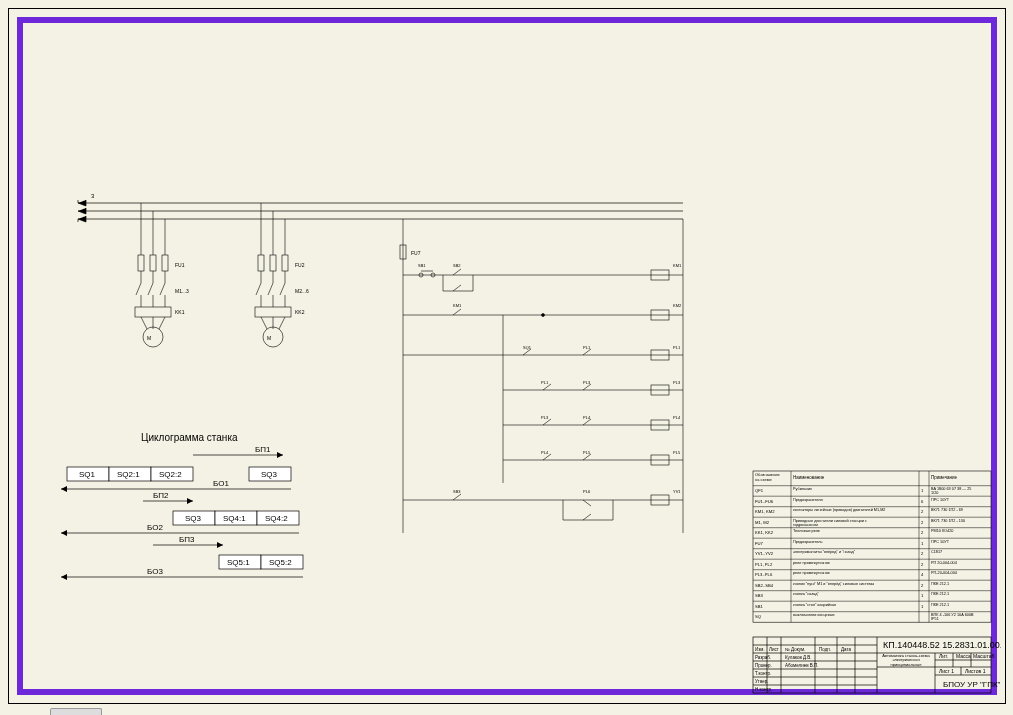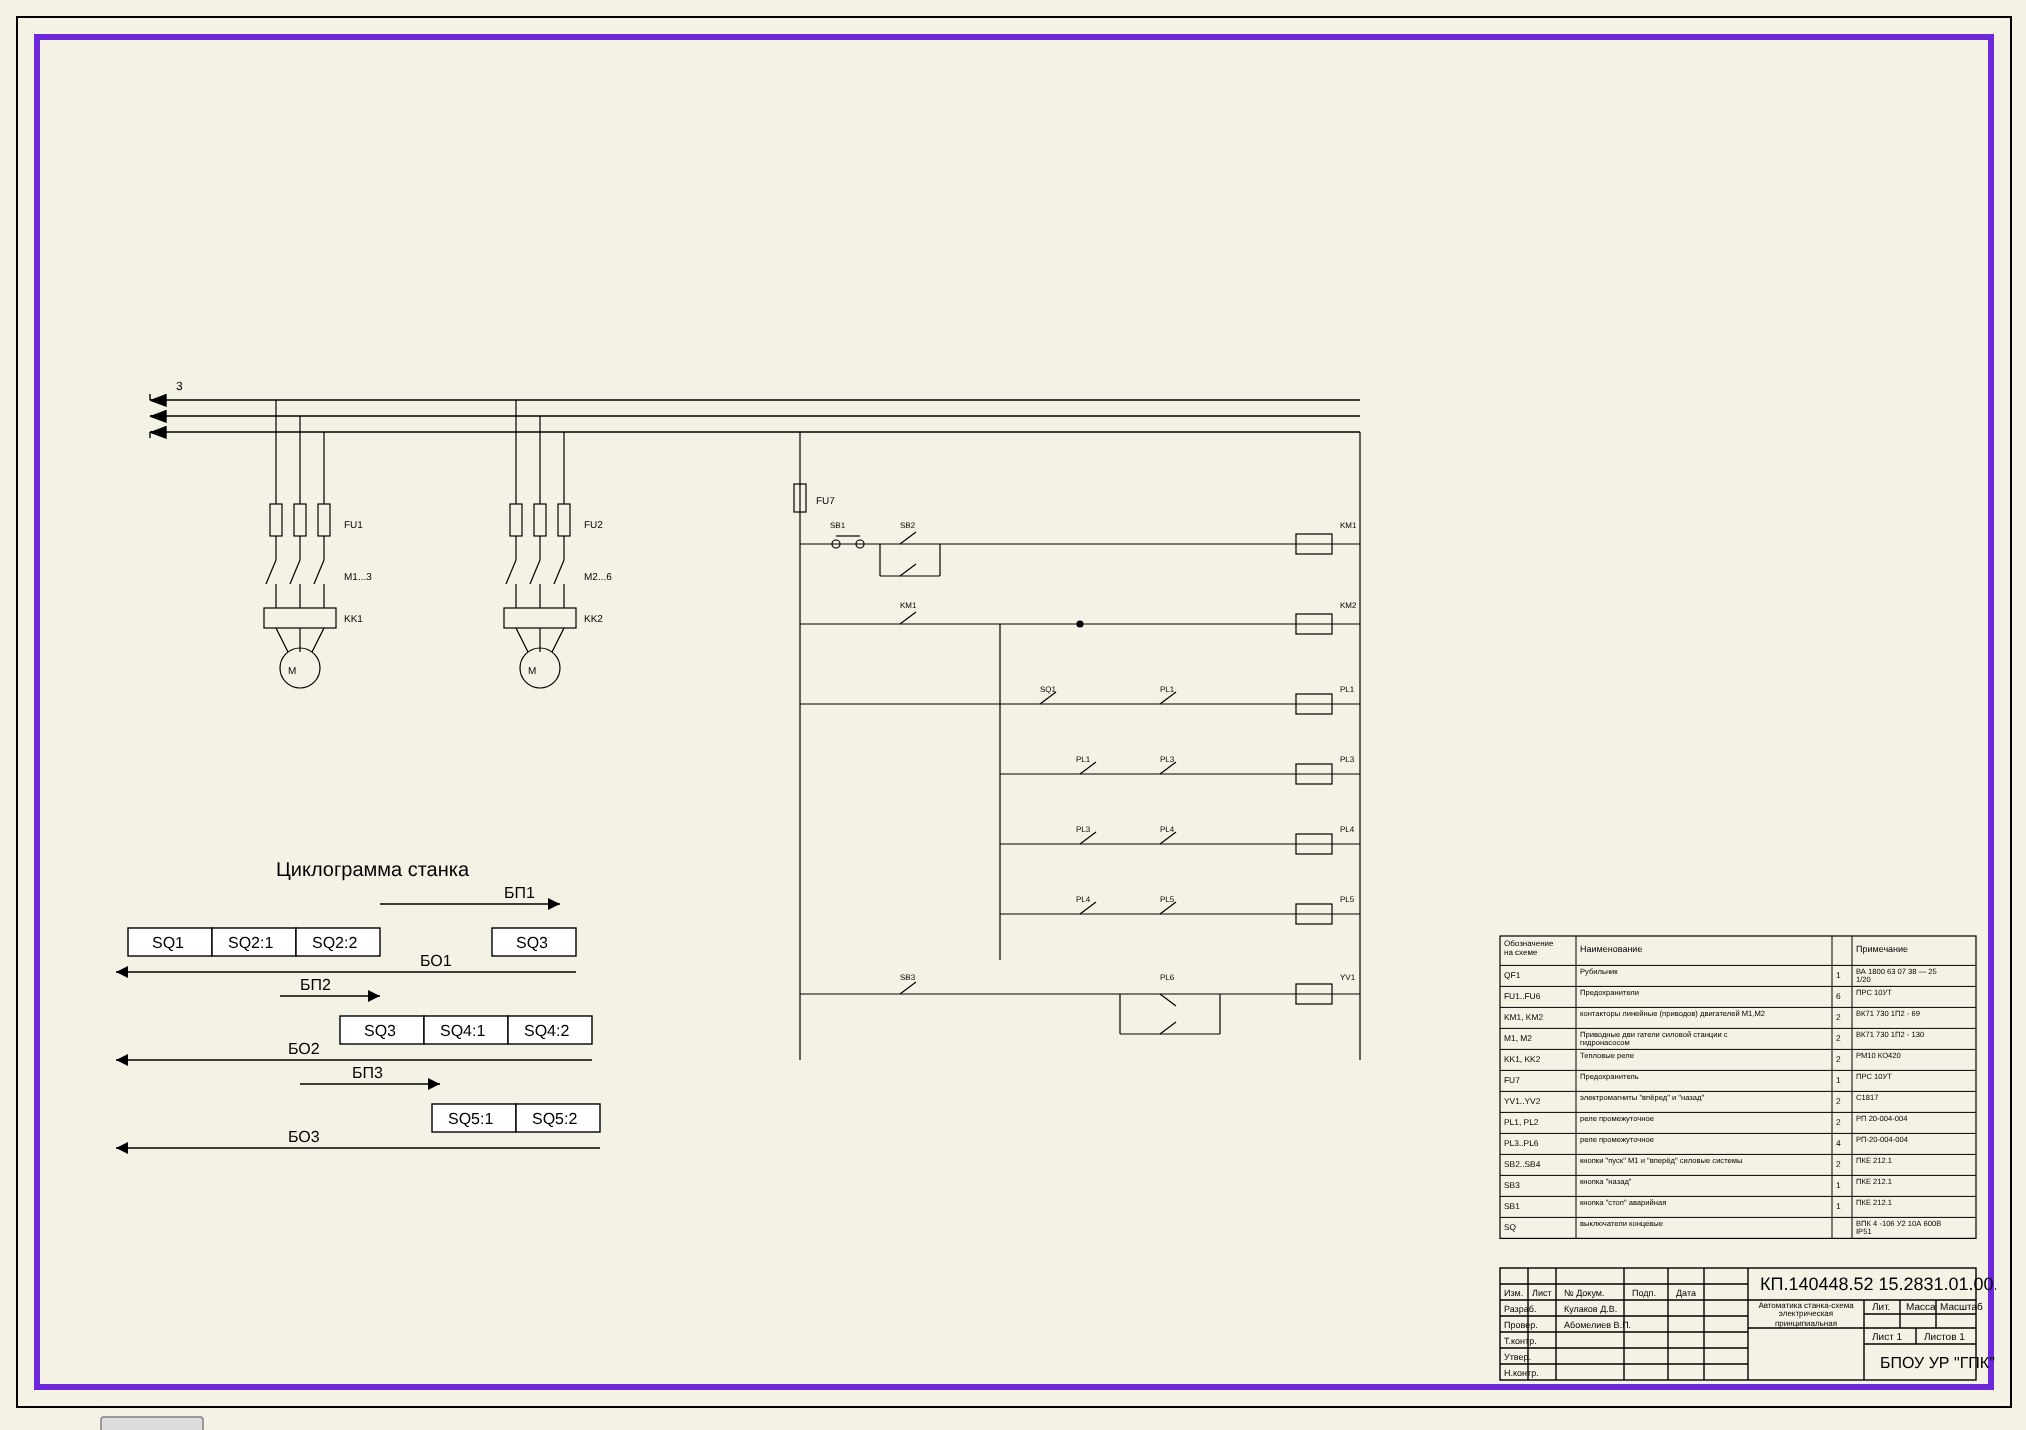--- a/index.html
+++ b/index.html
@@ -19,21 +19,21 @@
     height: 694px;
     background: #f4f2e4;
     border: 1px solid #000;
   }
   .page-inner {
     position: absolute;
     left: 8px;
     top: 8px;
     right: 8px;
     bottom: 8px;
-    border: 3px solid #6d28d9;
+    border: 6px solid #6d28d9;
   }
   svg text {
     font-family: Arial, sans-serif;
   }
   .tab {
     position: absolute;
     left: 50px;
     bottom: 0;
     width: 50px;
     height: 6px;

